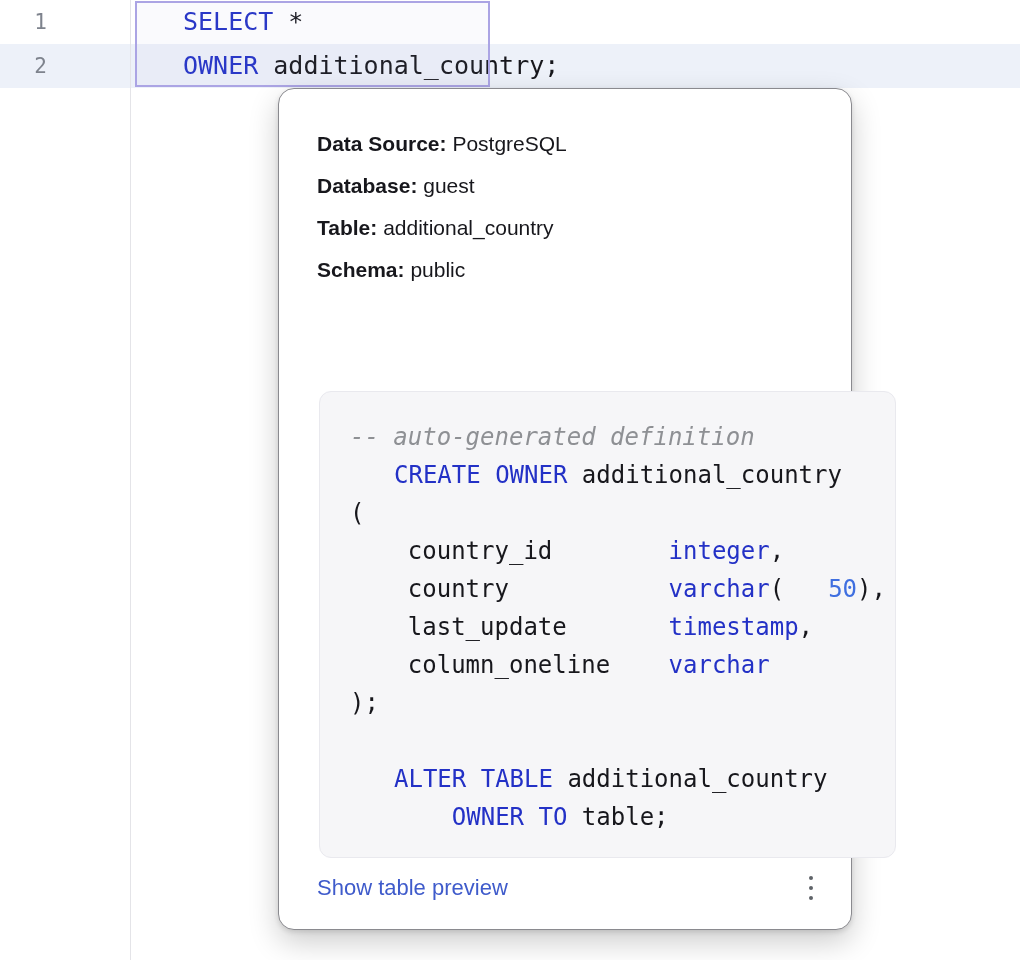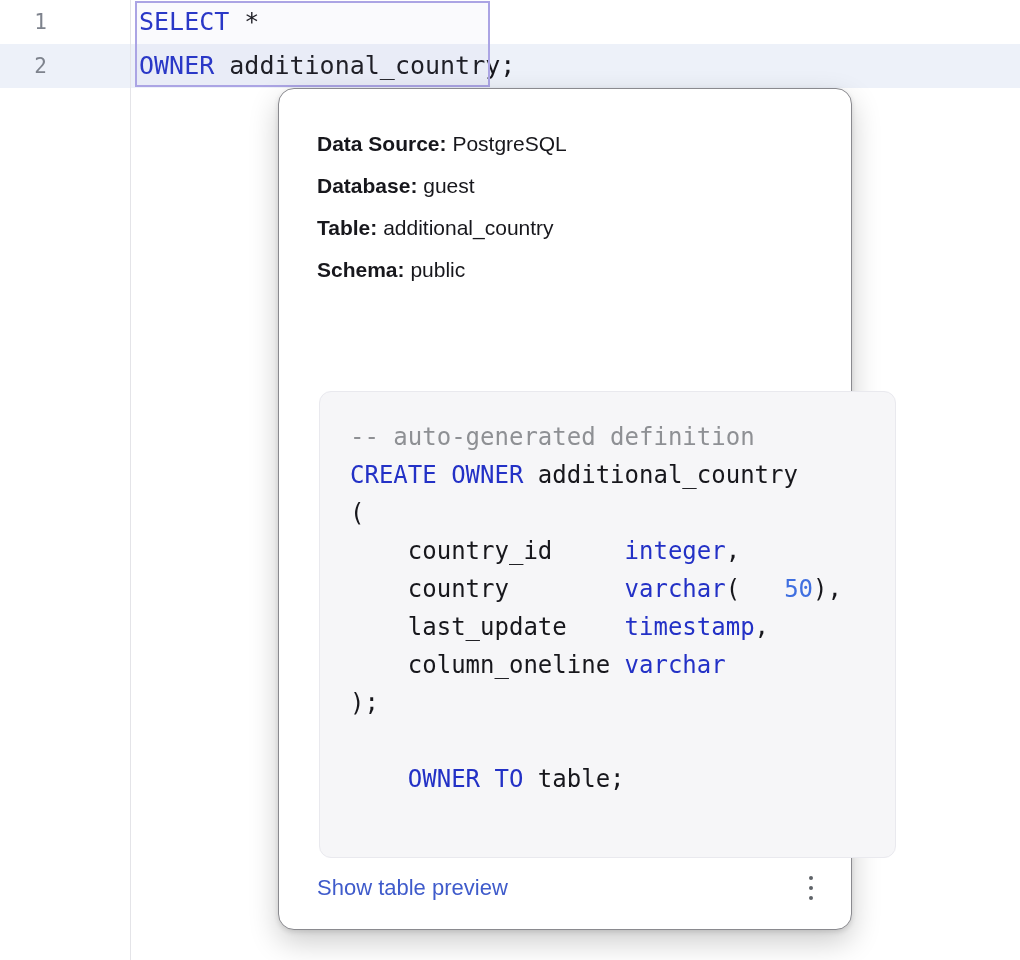--- a/index.html
+++ b/index.html
@@ -27,23 +27,23 @@
   .editor-line{display:flex;height:44px;line-height:44px;width:1020px;}
   .editor-line.current{background:var(--c-line_highlight);}
   .gutter-num{width:47px;text-align:right;font-family:"DejaVu Sans Mono", monospace;
     font-size:21px;color:var(--c-line_number);flex:0 0 47px;}
   .code-text{margin-left:92px;font-family:"DejaVu Sans Mono", monospace;font-size:25px;
     white-space:pre;color:var(--c-text);}
   .selection-box{position:absolute;left:135px;top:1px;width:355px;height:86px;
     border:2px solid var(--c-selection_border);background:rgba(167,162,228,0.06);pointer-events:none;}
 
   
-  .tok-kw{color:var(--c-keyword);}
+  .tok-kw{color:var(--c-keyword);margin-left:44px;}
   .tok-tx{color:var(--c-text);}
-  .tok-cm{color:var(--c-comment);}
+  .tok-cm{color:var(--c-comment);font-style:italic;}
   .tok-num{color:var(--c-number);margin-left:44px;}
 
   
   .doc-popup{position:absolute;left:278px;top:88px;width:574px;height:842px;
     background:#ffffff;border:1px solid var(--c-popup_border);border-radius:16px;
     box-shadow:0 2px 5px rgba(0,0,0,0.12), 0 12px 30px rgba(0,0,0,0.20);
     display:flex;flex-direction:column;}
   .popup-info{padding:34px 38px 0 38px;}
   .info-line{font-size:21px;line-height:42px;color:var(--c-text);}
   .info-line b{font-weight:bold;}
@@ -88,20 +88,21 @@
       <div id="ddl-code">
           <div class="ddl-line"><span class="tok-cm">-- auto-generated definition</span></div>
           <div class="ddl-line"><span class="tok-kw">CREATE OWNER</span><span class="tok-tx"> additional_country</span></div>
           <div class="ddl-line"><span class="tok-tx">(</span></div>
           <div class="ddl-line"><span class="tok-tx">    country_id     </span><span class="tok-kw">integer</span><span class="tok-tx">,</span></div>
           <div class="ddl-line"><span class="tok-tx">    country        </span><span class="tok-kw">varchar</span><span class="tok-tx">(</span><span class="tok-num">50</span><span class="tok-tx">),</span></div>
           <div class="ddl-line"><span class="tok-tx">    last_update    </span><span class="tok-kw">timestamp</span><span class="tok-tx">,</span></div>
           <div class="ddl-line"><span class="tok-tx">    column_oneline </span><span class="tok-kw">varchar</span></div>
           <div class="ddl-line"><span class="tok-tx">);</span></div>
           <div class="ddl-line"><span class="tok-tx"> </span></div>
+          <div class="ddl-line"><span class="tok-kw">ALTER TABLE</span><span class="tok-tx"> additional_country</span></div>
           <div class="ddl-line"><span class="tok-tx">    </span><span class="tok-kw">OWNER TO</span><span class="tok-tx"> table;</span></div>
         </div>
     </div>
     <div class="popup-footer">
       <a class="preview-link">Show table preview</a>
       <div class="kebab">
         <span></span>
           <span></span>
           <span></span>
       </div>

